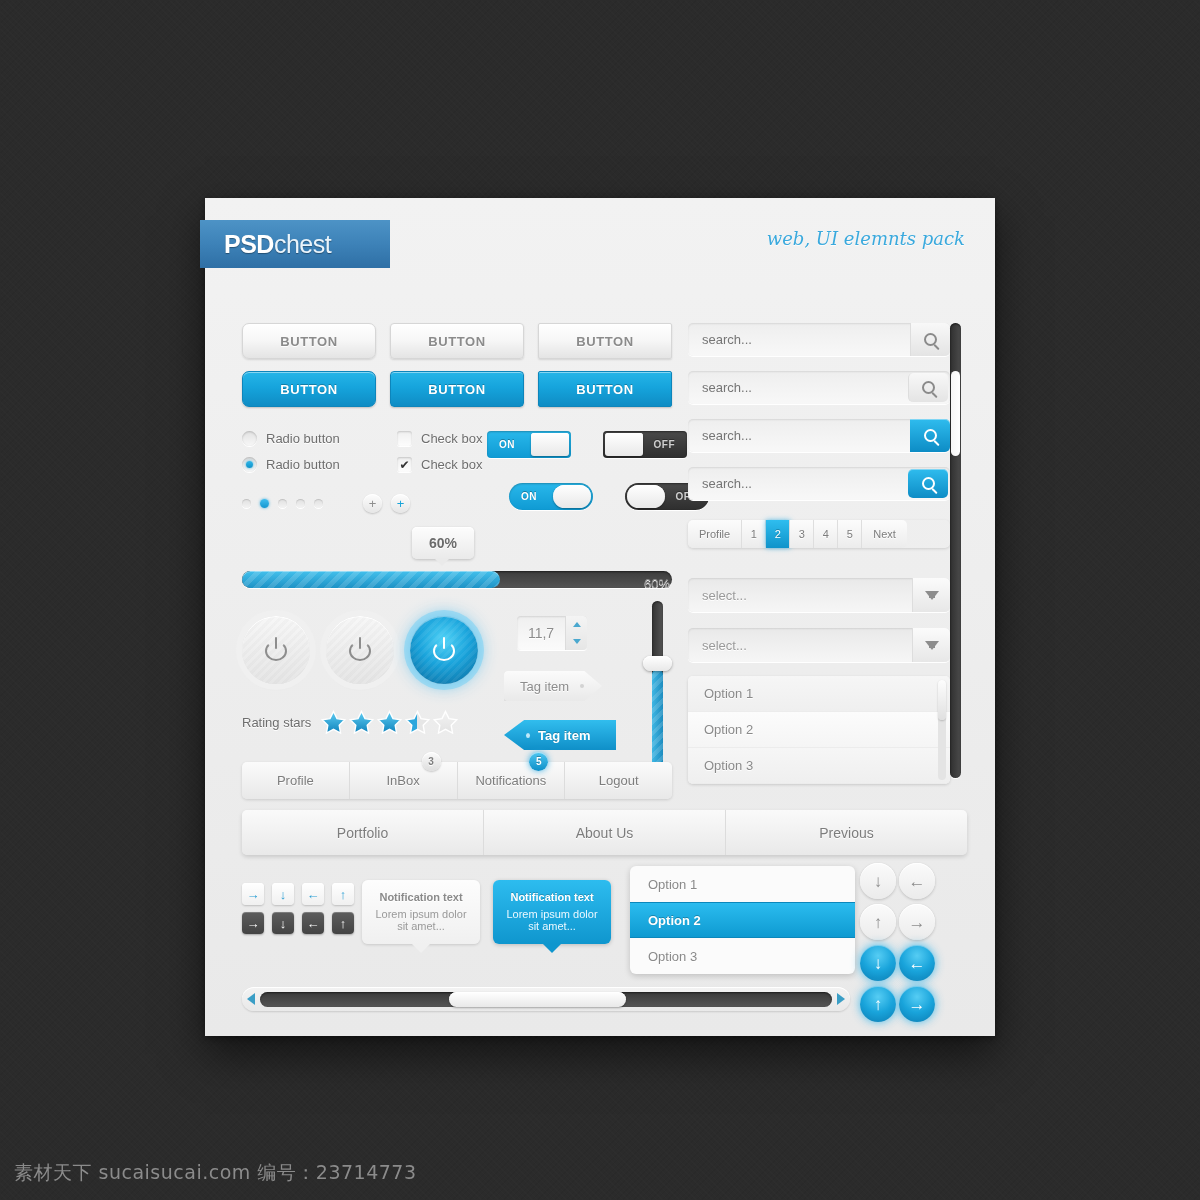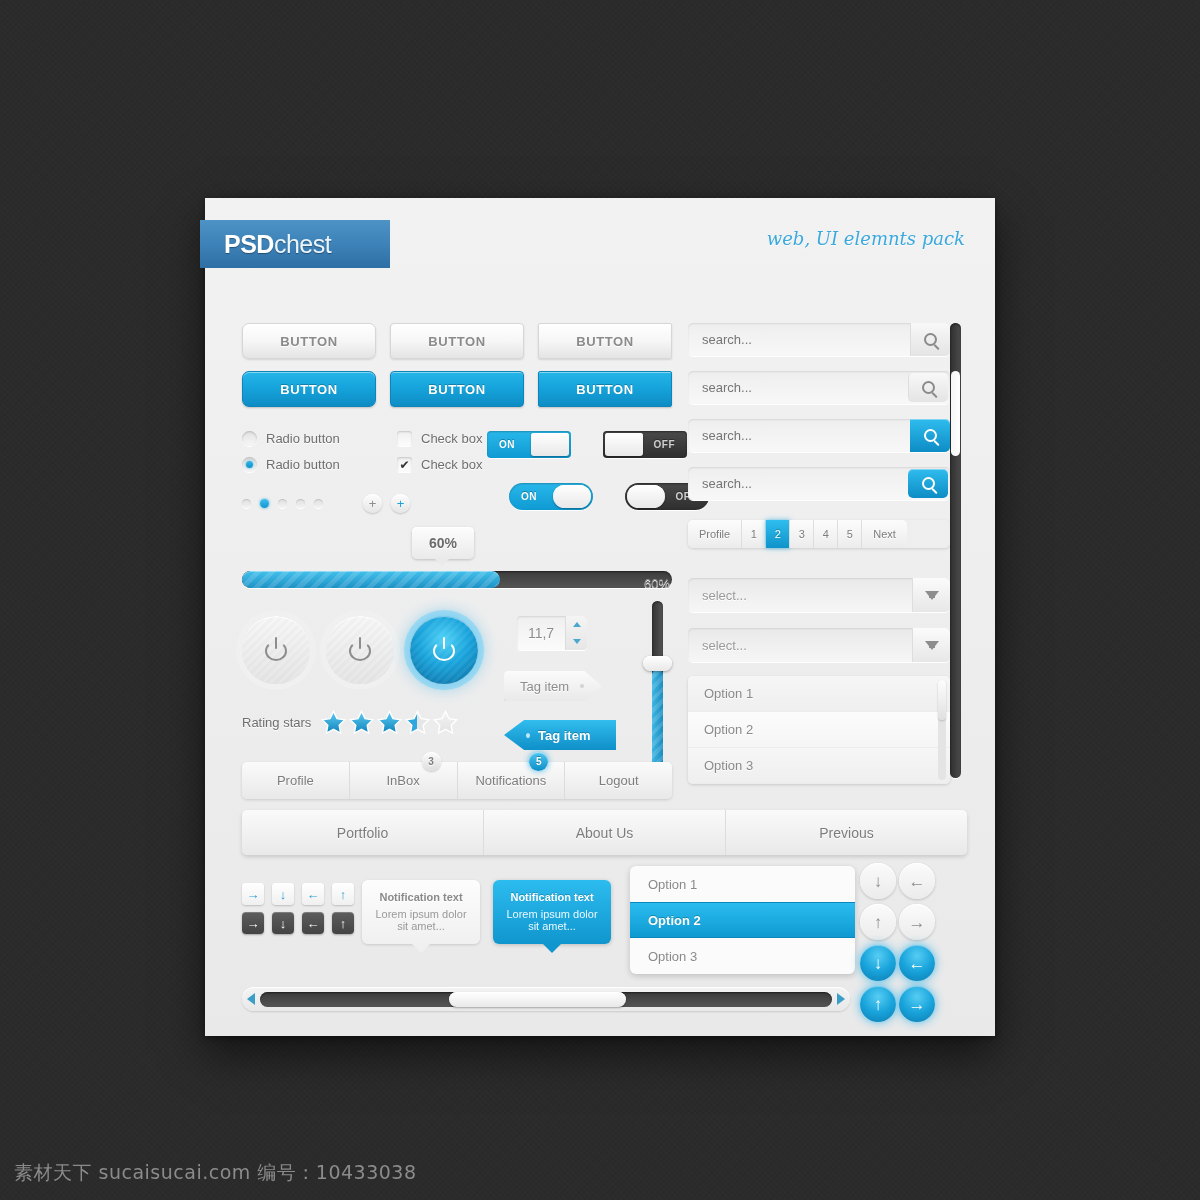--- a/index.html
+++ b/index.html
@@ -756,13 +756,13 @@
   <div id="hscroll">
     <span class="tri-l"></span>
     <div class="track">
       <div class="thumb"></div>
     </div>
     <span class="tri-r"></span>
   </div>
 
 </div>
 
-<div id="watermark">素材天下 sucaisucai.com 编号：10433038</div>
+<div id="watermark">素材天下 sucaisucai.com 编号：23714773</div>
 
 </body></html>

